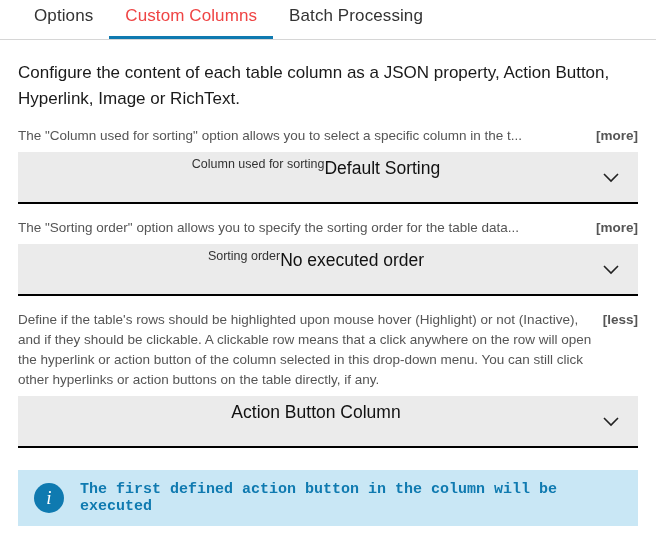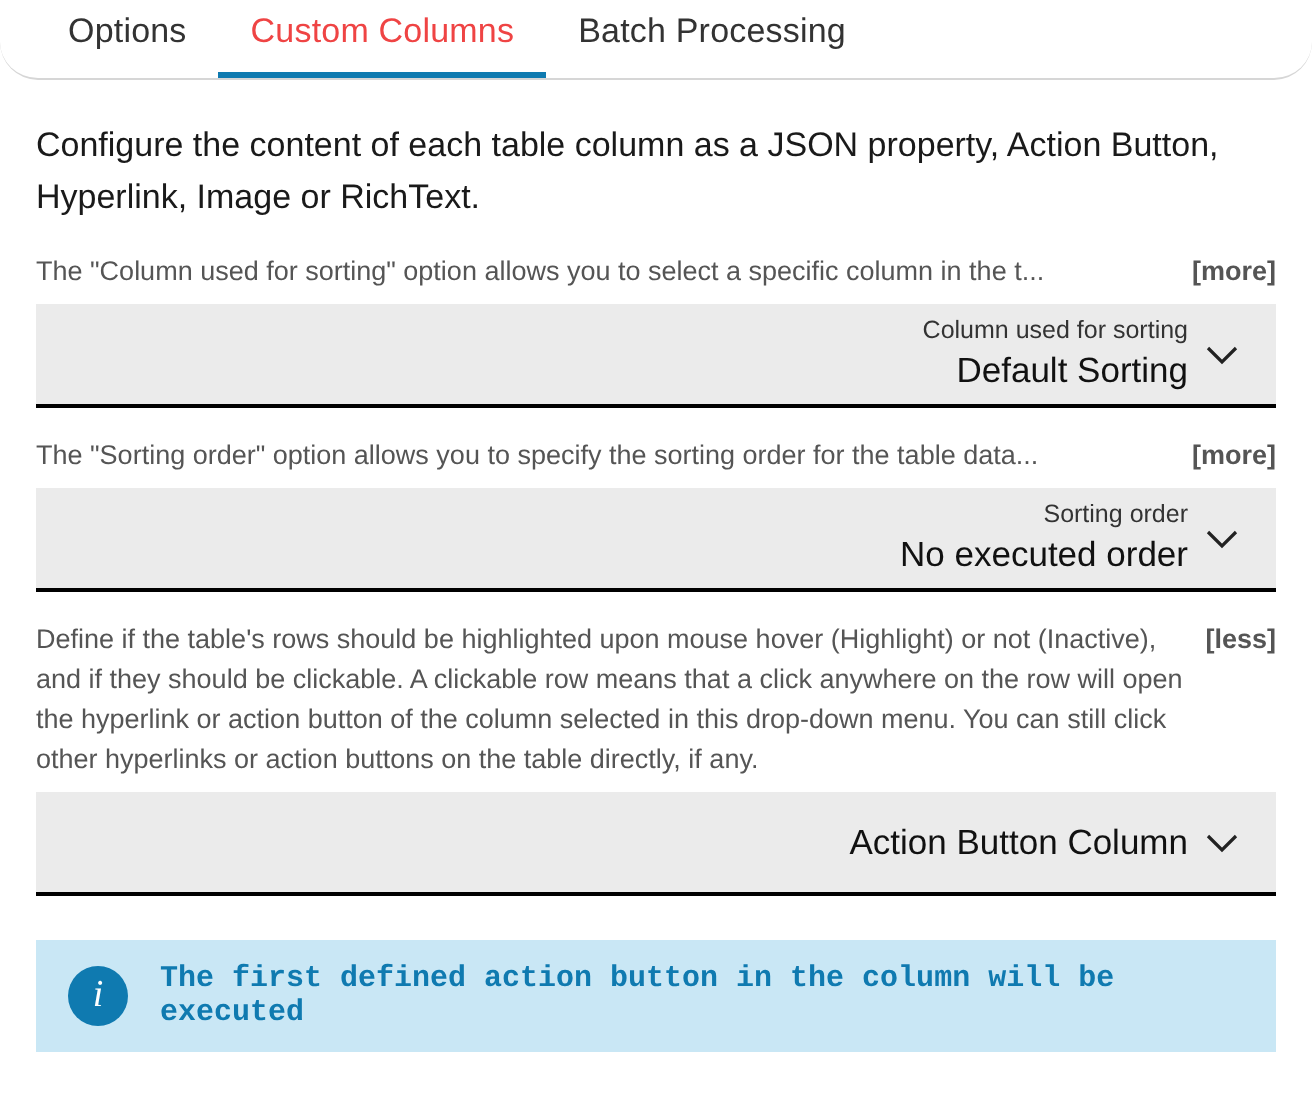--- a/index.html
+++ b/index.html
@@ -19,21 +19,20 @@
     position: relative;
   }
 
   
   .tabs {
     display: flex;
     align-items: flex-end;
     height: 40px;
     padding: 0 18px;
     border-bottom: 1px solid #d6d6d6;
-    border-radius: 19px;
   }
   .tab {
     font-size: 17px;
     color: #333333;
     padding: 4px 16px 10px 16px;
     cursor: pointer;
     white-space: nowrap;
     border-bottom: 3px solid transparent;
     letter-spacing: 0.1px;
   }
@@ -79,21 +78,21 @@
   }
 
   
   .field {
     margin: 6px 18px 0 18px;
     background: #ebebeb;
     border-bottom: 2px solid #000000;
     height: 52px;
     position: relative;
     display: flex;
-    flex-direction: column;
+    flex-direction: row;
     justify-content: center;
     padding: 4px 44px 4px 20px;
     cursor: pointer;
     text-align: right;
   }
   .field-label {
     font-size: 12.5px;
     color: #333333;
     line-height: 16px;
   }

